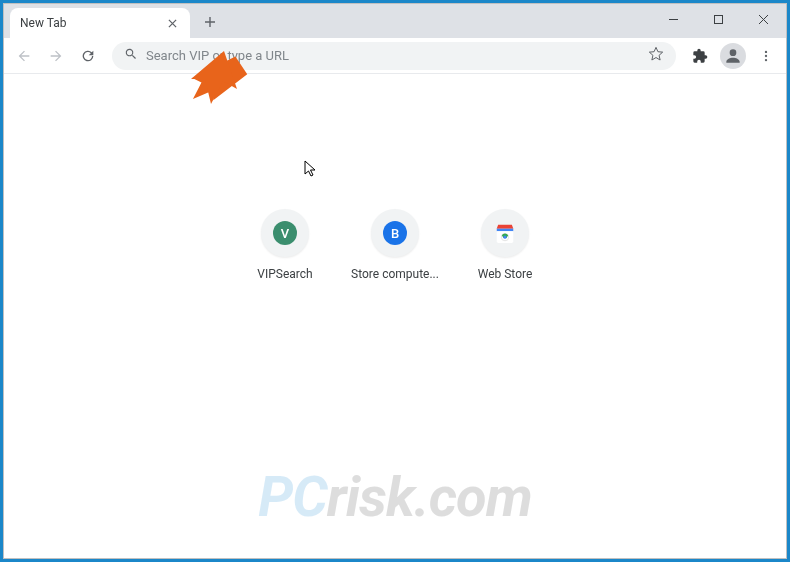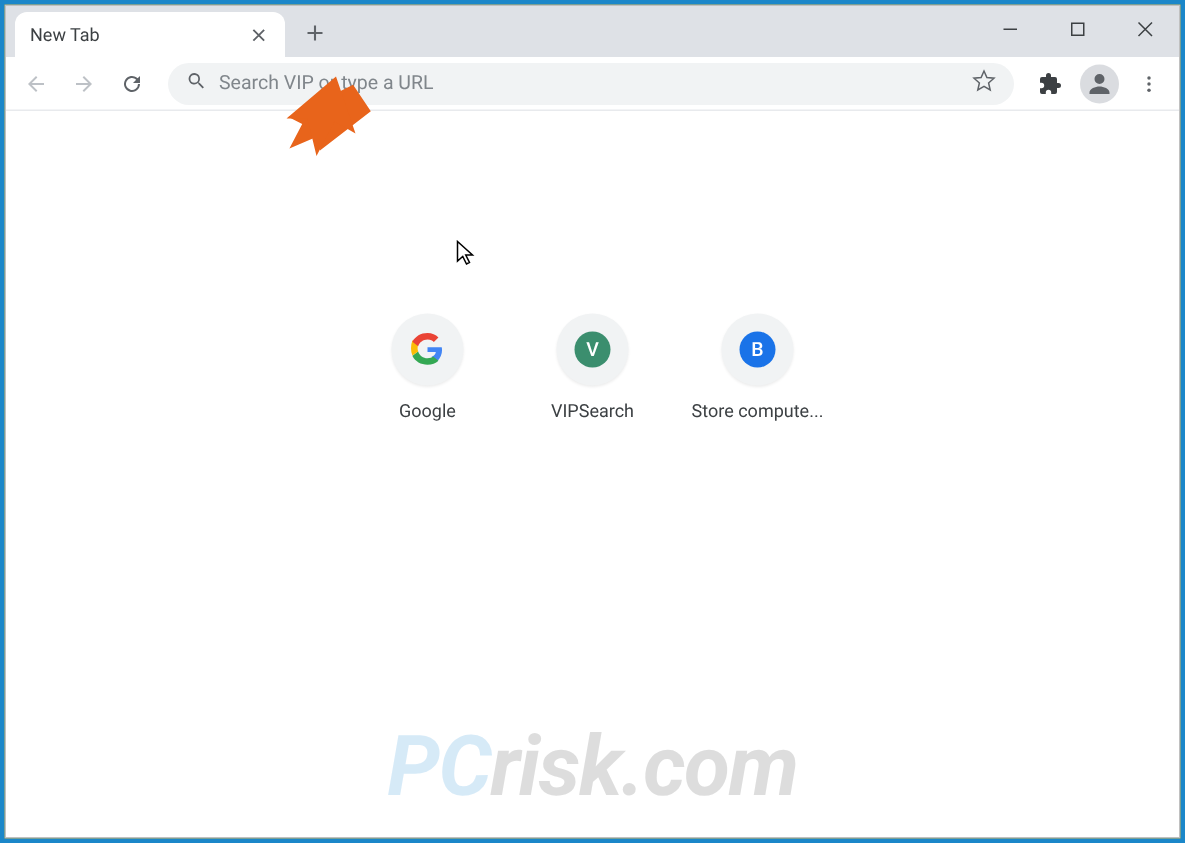--- a/index.html
+++ b/index.html
@@ -37,21 +37,21 @@
   .shortcut-label { font-size: 12px; color: #3c4043; text-align: center; white-space: nowrap; overflow: hidden; text-overflow: ellipsis; max-width: 88px; }
   .letter-badge { width: 24px; height: 24px; border-radius: 50%; color: #fff; font-size: 13px; font-weight: 500; display: flex; align-items: center; justify-content: center; }
   
   
   .arrow-annot { position: absolute; top: 45px; left: 185px; pointer-events: none; }
   
   
   .cursor-annot { position: absolute; top: 86px; left: 300px; pointer-events: none; }
   
   
-  .watermark { position: absolute; bottom: 14px; left: 50%; transform: translateX(-50%); font-size: 56px; font-weight: 700; font-style: italic; letter-spacing: -1px; opacity: 0.22; color: #6a6a6a; white-space: nowrap; font-family: Arial, sans-serif; }
+  .watermark { position: absolute; bottom: 28px; left: 50%; transform: translateX(-50%); font-size: 56px; font-weight: 700; font-style: italic; letter-spacing: -1px; opacity: 0.22; color: #6a6a6a; white-space: nowrap; font-family: Arial, sans-serif; }
   .watermark .pc { color: #4aa3df; }
 </style>
 </head>
 <body>
 
 <div class="browser-window">
 
   <div class="tab-strip">
     <div class="tab">
       <span>New Tab</span>
@@ -129,46 +129,48 @@
           <circle cx="12" cy="5" r="2" fill="#5f6368"></circle>
           <circle cx="12" cy="12" r="2" fill="#5f6368"></circle>
           <circle cx="12" cy="19" r="2" fill="#5f6368"></circle>
         </svg>
     </div>
   </div>
 
   <div class="content">
     <div class="shortcuts">
 
-      <div class="shortcut">
-        <div class="shortcut-icon">
-          <svg width="22" height="22" viewBox="0 0 48 48">
-            <path fill="#4285F4" d="M45.1 24.5c0-1.6-.1-2.7-.4-3.9H24v7.1h12.1c-.2 2-1.6 5-6 7l-.1.4 7.7 5.9.5.1c4.5-4.1 7-10.2 7-16.6z"></path>
-            <path fill="#34A853" d="M24 46c6.5 0 11.9-2.1 15.9-5.8l-7.6-5.9c-2 1.4-4.7 2.4-8.3 2.4-6.3 0-11.7-4.2-13.6-9.9l-.3.1-7.9 6.1-.1.3C6.1 41.1 14.4 46 24 46z"></path>
-            <path fill="#FBBC05" d="M10.4 26.8c-.5-1.5-.8-3.1-.8-4.8s.3-3.3.8-4.8l-.1-.3-8-6.2-.3.1C.7 14.6 0 18.2 0 22s.7 7.4 2 10.8l8.4-6z"></path>
-            <path fill="#EA4335" d="M24 9.5c4.5 0 7.5 1.9 9.2 3.5l6.7-6.6C35.9 2.6 30.5 0 24 0 14.4 0 6.1 4.9 2 12.8l8.4 6.4C12.3 13.6 17.7 9.5 24 9.5z"></path>
-          </svg>
-        </div>
-        <span class="shortcut-label">Google</span>
-      </div>
 
       <div class="shortcut">
         <div class="shortcut-icon">
           <div class="letter-badge" style="background:#3b8e6e">V</div>
         </div>
         <span class="shortcut-label">VIPSearch</span>
       </div>
 
       <div class="shortcut">
         <div class="shortcut-icon">
           <div class="letter-badge" style="background:#1a73e8">B</div>
         </div>
         <span class="shortcut-label">Store compute...</span>
       </div>
 
+      <div class="shortcut">
+        <div class="shortcut-icon">
+          <svg width="22" height="22" viewBox="0 0 48 48">
+            <path fill="#4285F4" d="M6 14h36v6H6z"></path>
+            <path fill="#EA4335" d="M6 14h36l-3-8H9z"></path>
+            <path fill="#fff" d="M6 20h36v22a4 4 0 0 1-4 4H10a4 4 0 0 1-4-4z"></path>
+            <circle cx="24" cy="33" r="8" fill="none" stroke="#e0e0e0" stroke-width="2"></circle>
+            <path fill="#34A853" d="M24 25a8 8 0 0 0-6.9 4l3.5 6h6.8l3.5-6A8 8 0 0 0 24 25z"></path>
+            <circle cx="24" cy="33" r="3.5" fill="#4285F4"></circle>
+          </svg>
+        </div>
+        <span class="shortcut-label">Web Store</span>
+      </div>
 
     </div>
 
     <svg class="cursor-annot" width="14" height="18" viewBox="0 0 14 18">
       <path d="M1 1 L1 14 L4.5 11 L7 16 L9 15 L6.5 10 L11 10 Z" fill="#fff" stroke="#000" stroke-width="1"></path>
     </svg>
 
     <div class="watermark">
       <span class="pc">PC</span><span>risk.com</span>
     </div>

